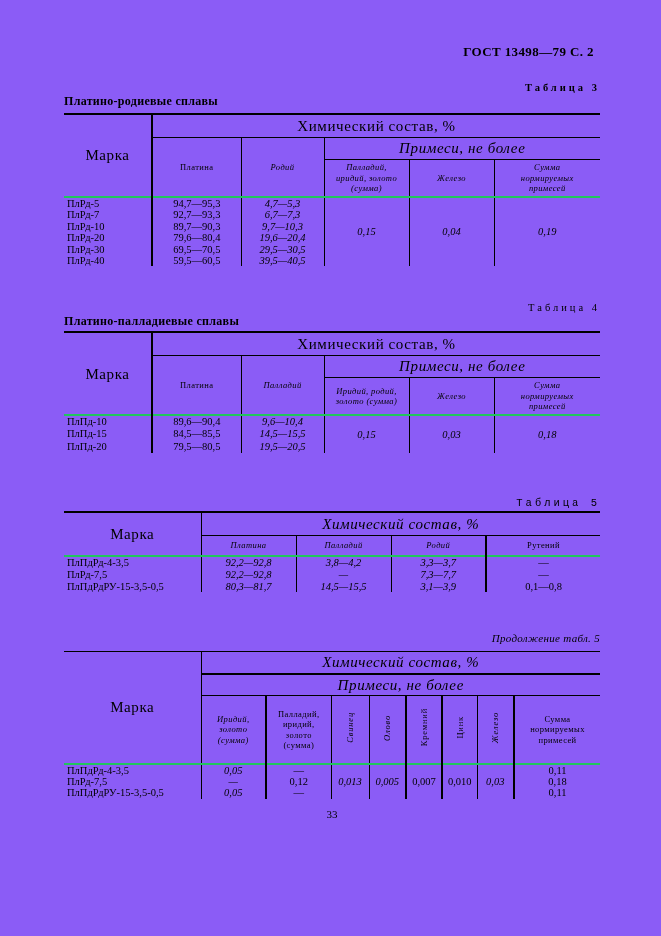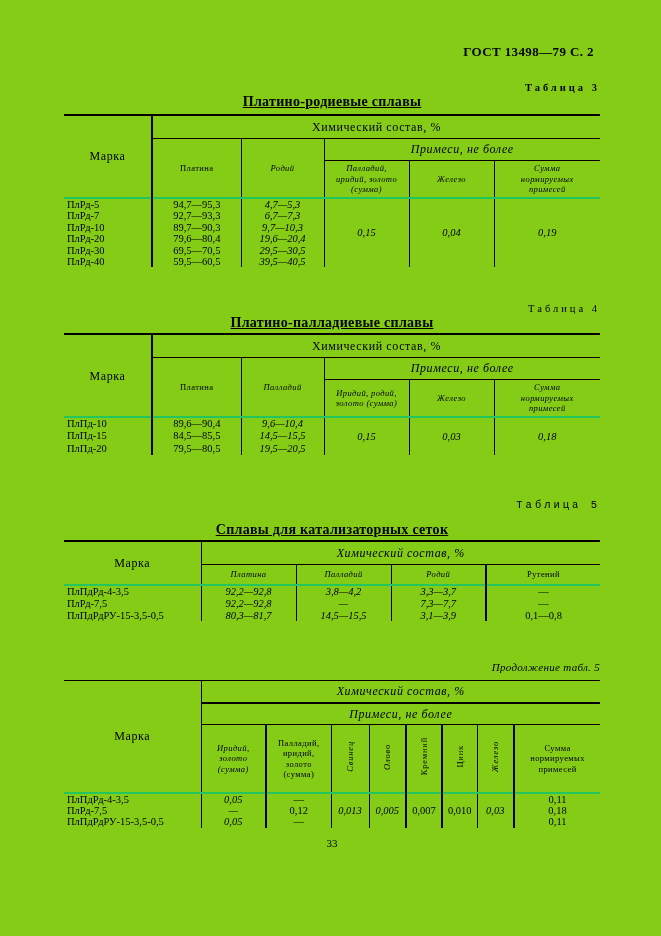--- a/index.html
+++ b/index.html
@@ -1,19 +1,19 @@
 <!DOCTYPE html>
 <html><head>
 <meta charset="utf-8">
 <style>
   * { box-sizing: border-box; }
   html, body { margin: 0; padding: 0; background: #888; }
   .page {
     width: 661px; height: 936px;
-    background: #84cc16;
+    background: #8b5cf6;
     color: #000;
     font-family: "Liberation Serif", "DejaVu Serif", serif;
     position: relative;
     padding-top: 44px;
     margin: 0 auto;
     overflow: hidden;
   }
   .content { width: 536px; margin-left: 64px; }
 
   .doc-ref {
@@ -28,25 +28,23 @@
     text-align: right;
     font-size: 10.5px;
     letter-spacing: 3px;
   }
   .tbl-label.italic {
     font-style: italic;
     letter-spacing: 0.3px;
     font-size: 11px;
   }
   .tbl-title {
-    text-align: center;
     font-weight: bold;
-    font-size: 14px;
+    font-size: 12px;
     letter-spacing: 0.3px;
-    text-decoration: underline;
   }
 
   table {
     border-collapse: collapse;
     table-layout: fixed;
     width: 536px;
   }
   td { padding: 0; vertical-align: middle; text-align: center; }
 
   
@@ -58,21 +56,21 @@
   table.tt  { border-top: 1px solid #000; }
   tbody.data > tr:first-child > td { border-top: 2px solid #22c55e; }
 
   
   .h {
     font-size: 8.5px;
     line-height: 10.5px;
     letter-spacing: 0.4px;
     white-space: pre-line;
   }
-  .h1 { font-size: 12px; letter-spacing: 0.6px; }
+  .h1 { font-size: 15px; letter-spacing: 0.6px; }
 
   
   .d { font-size: 10.5px; line-height: 11.3px; }
   .dl { text-align: left; padding-left: 3px; }
 
   tr.hr-a { height: 23px; }
   tr.hr-b { height: 22px; }
   tr.hr-c { height: 38px; }
   tr.hr-d { height: 21px; }
   tr.hr-e { height: 68px; }
@@ -232,21 +230,20 @@
         </tr>
         <tr>
           <td class="d dl">ПлПд-20</td>
           <td class="d blk">79,5—80,5</td>
           <td class="d bl">19,5—20,5</td>
         </tr>
       </tbody>
     </table>
 
     <div class="tbl-label m-label5">Таблица 5</div>
-    <div class="tbl-title m-title5">Сплавы для катализаторных сеток</div>
 
     <table class="t5 tk m-t5">
       <colgroup>
         <col style="width:137px">
           <col style="width:95px">
           <col style="width:95px">
         <col style="width:95px">
           <col style="width:114px">
       </colgroup>
       <thead>

